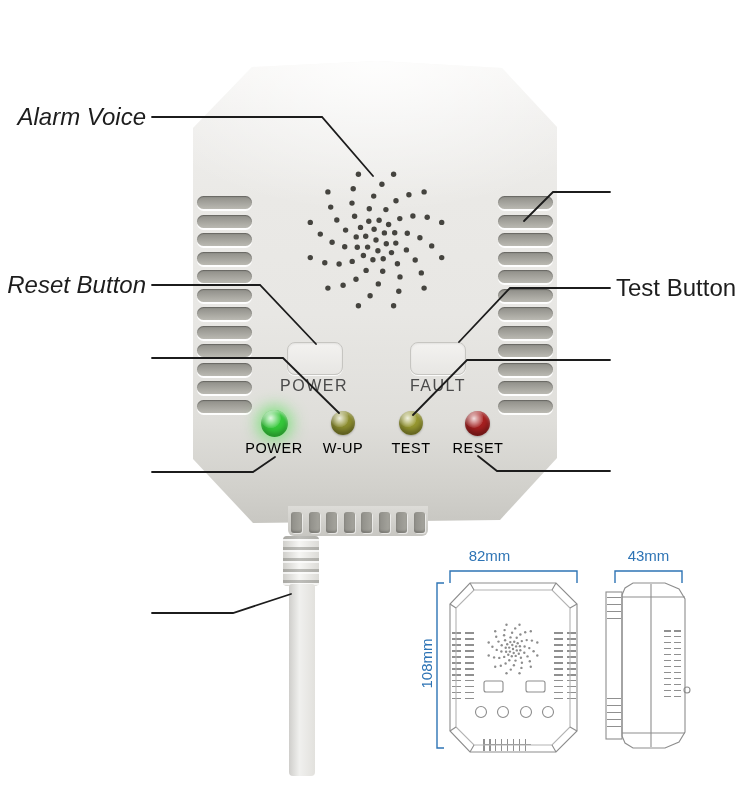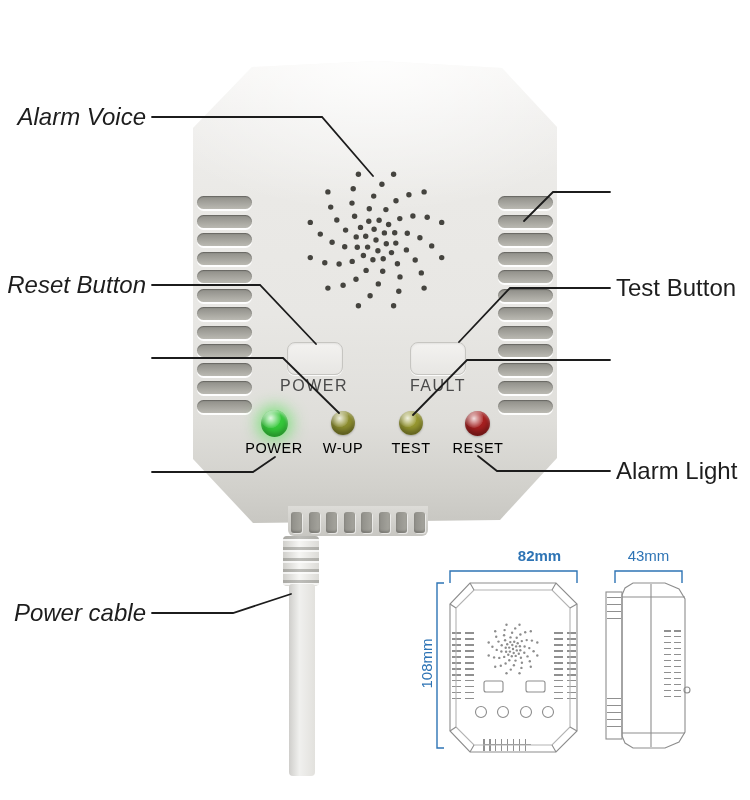--- a/index.html
+++ b/index.html
@@ -50,21 +50,21 @@
   .led-label{position:absolute;z-index:3;width:80px;text-align:center;top:440px;
              font-size:14.5px;letter-spacing:.5px;color:#000000;}
 
   
   .callout{position:absolute;z-index:5;font-size:24px;line-height:28px;color:#1d1d1d;white-space:nowrap;}
   .co-l{right:604px;text-align:right;font-style:italic;}
   .co-r{left:616px;}
 
   
   .dim{position:absolute;z-index:5;color:#2e74b5;font-size:15px;text-align:center;}
-  #dim82{left:476px;top:547px;width:127px;font-weight:bold;}
+  #dim82{left:426px;top:547px;width:127px;}
   #dim43{left:615px;top:547px;width:67px;}
   #dim108{left:396px;top:655px;width:60px;transform:rotate(-90deg);}
   .hatch{position:absolute;z-index:1;}
   #hatchL{left:452px;top:632px;width:22px;height:72px;
     background-image:linear-gradient(90deg,transparent 0 9px,#fff 9px 13px,transparent 13px),
                      repeating-linear-gradient(180deg,#909090 0 1.5px,transparent 1.5px 6px);}
   #hatchR{left:554px;top:632px;width:22px;height:72px;
     background-image:linear-gradient(90deg,transparent 0 9px,#fff 9px 13px,transparent 13px),
                      repeating-linear-gradient(180deg,#909090 0 1.5px,transparent 1.5px 6px);}
   #hatchS{left:664px;top:630px;width:17px;height:71px;
@@ -138,23 +138,21 @@
   <div class="led led-wup" style="--c: #8f9030;"></div>
   <div class="led led-fault" style="--c: #999a31;"></div>
   <div class="led led-alarm" style="--c: #a82020;"></div>
   <div class="led-label" style="left:234px">POWER</div>
   <div class="led-label" style="left:303px">W-UP</div>
   <div class="led-label" style="left:371px">TEST</div>
   <div class="led-label" style="left:438px">RESET</div>
 
   <div class="callout co-l" style="top:103px">Alarm Voice</div>
   <div class="callout co-l" style="top:271px">Reset Button</div>
-  <div class="callout co-l" style="top:599px">Power cable</div>
   <div class="callout co-r" style="top:274px">Test Button</div>
-  <div class="callout co-r" style="top:457px">Alarm Light</div>
 
   <div class="hatch" id="hatchL"></div>
   <div class="hatch" id="hatchR"></div>
   <div class="hatch" id="comb"></div>
   <div class="hatch" id="hatchS"></div>
   <div class="hatch" id="hatchB1"></div>
   <div class="hatch" id="hatchB2"></div>
 
   <div class="dim" id="dim82">82mm</div>
   <div class="dim" id="dim43">43mm</div>

